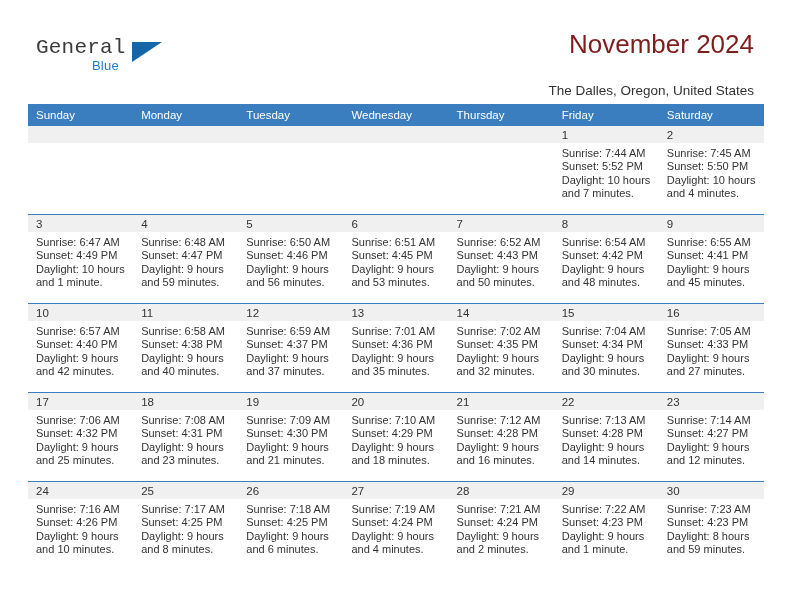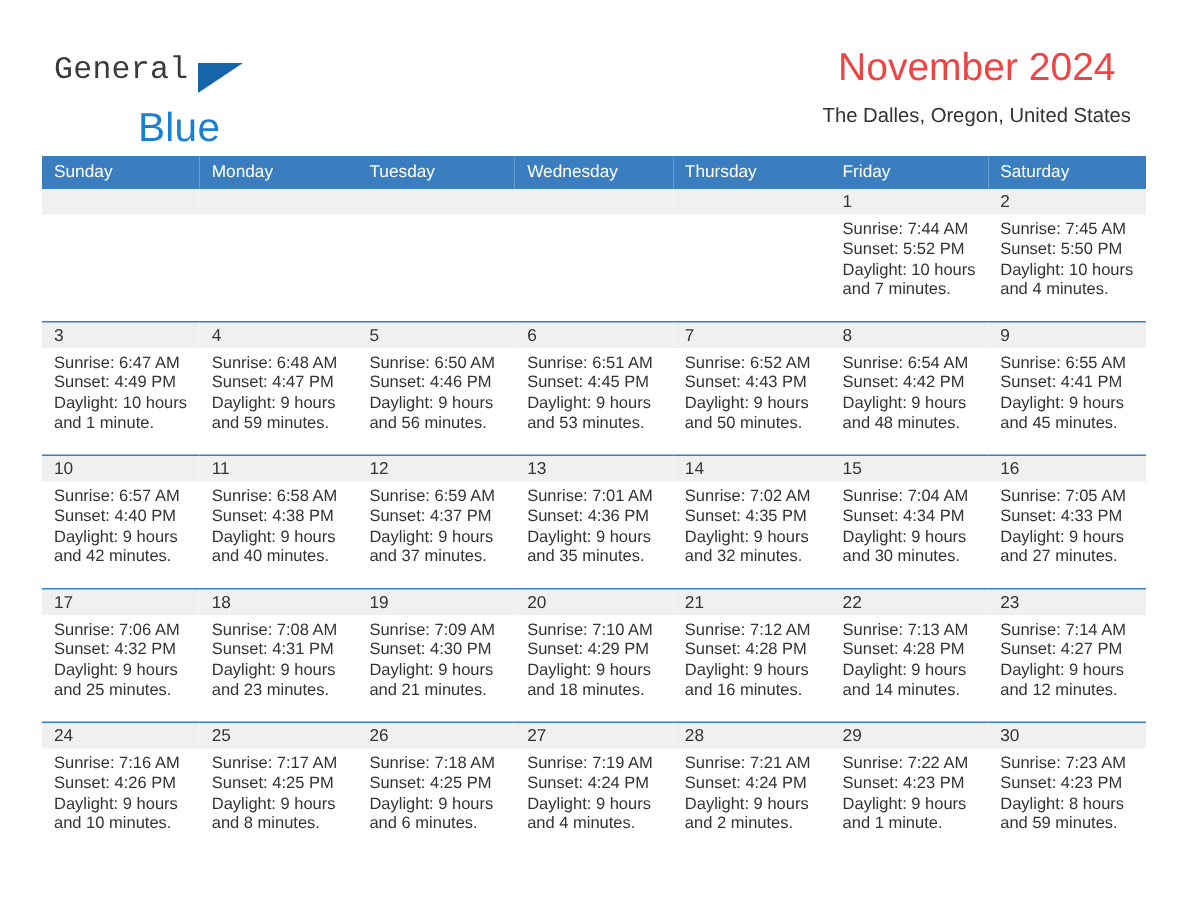--- a/index.html
+++ b/index.html
@@ -51,41 +51,39 @@
     top: 6px;
     width: 0;
     height: 0;
     border-left: 30px solid #1565a8;
     border-bottom: 20px solid transparent;
   }
   .logo-blue {
     position: absolute;
     left: 56px;
     top: 22px;
-    font-size: 27px;
+    font-size: 13px;
     color: #1b7fd4;
     letter-spacing: .2px;
-    margin-top: 12px;
   }
 
   .title-block {
     position: absolute;
     right: 38px;
     top: 28px;
     text-align: right;
   }
   .cal-title {
     font-size: 26px;
-    color: #ef4444;
+    color: #7f1d1d;
     line-height: 32px;
     white-space: nowrap;
-    text-align: center;
   }
   .cal-subtitle {
-    margin-top: 9px;
+    margin-top: 23px;
     font-size: 13.5px;
     color: #333333;
     line-height: 16px;
     white-space: nowrap;
   }
 
   
   .calendar {
     position: absolute;
     left: 28px;

